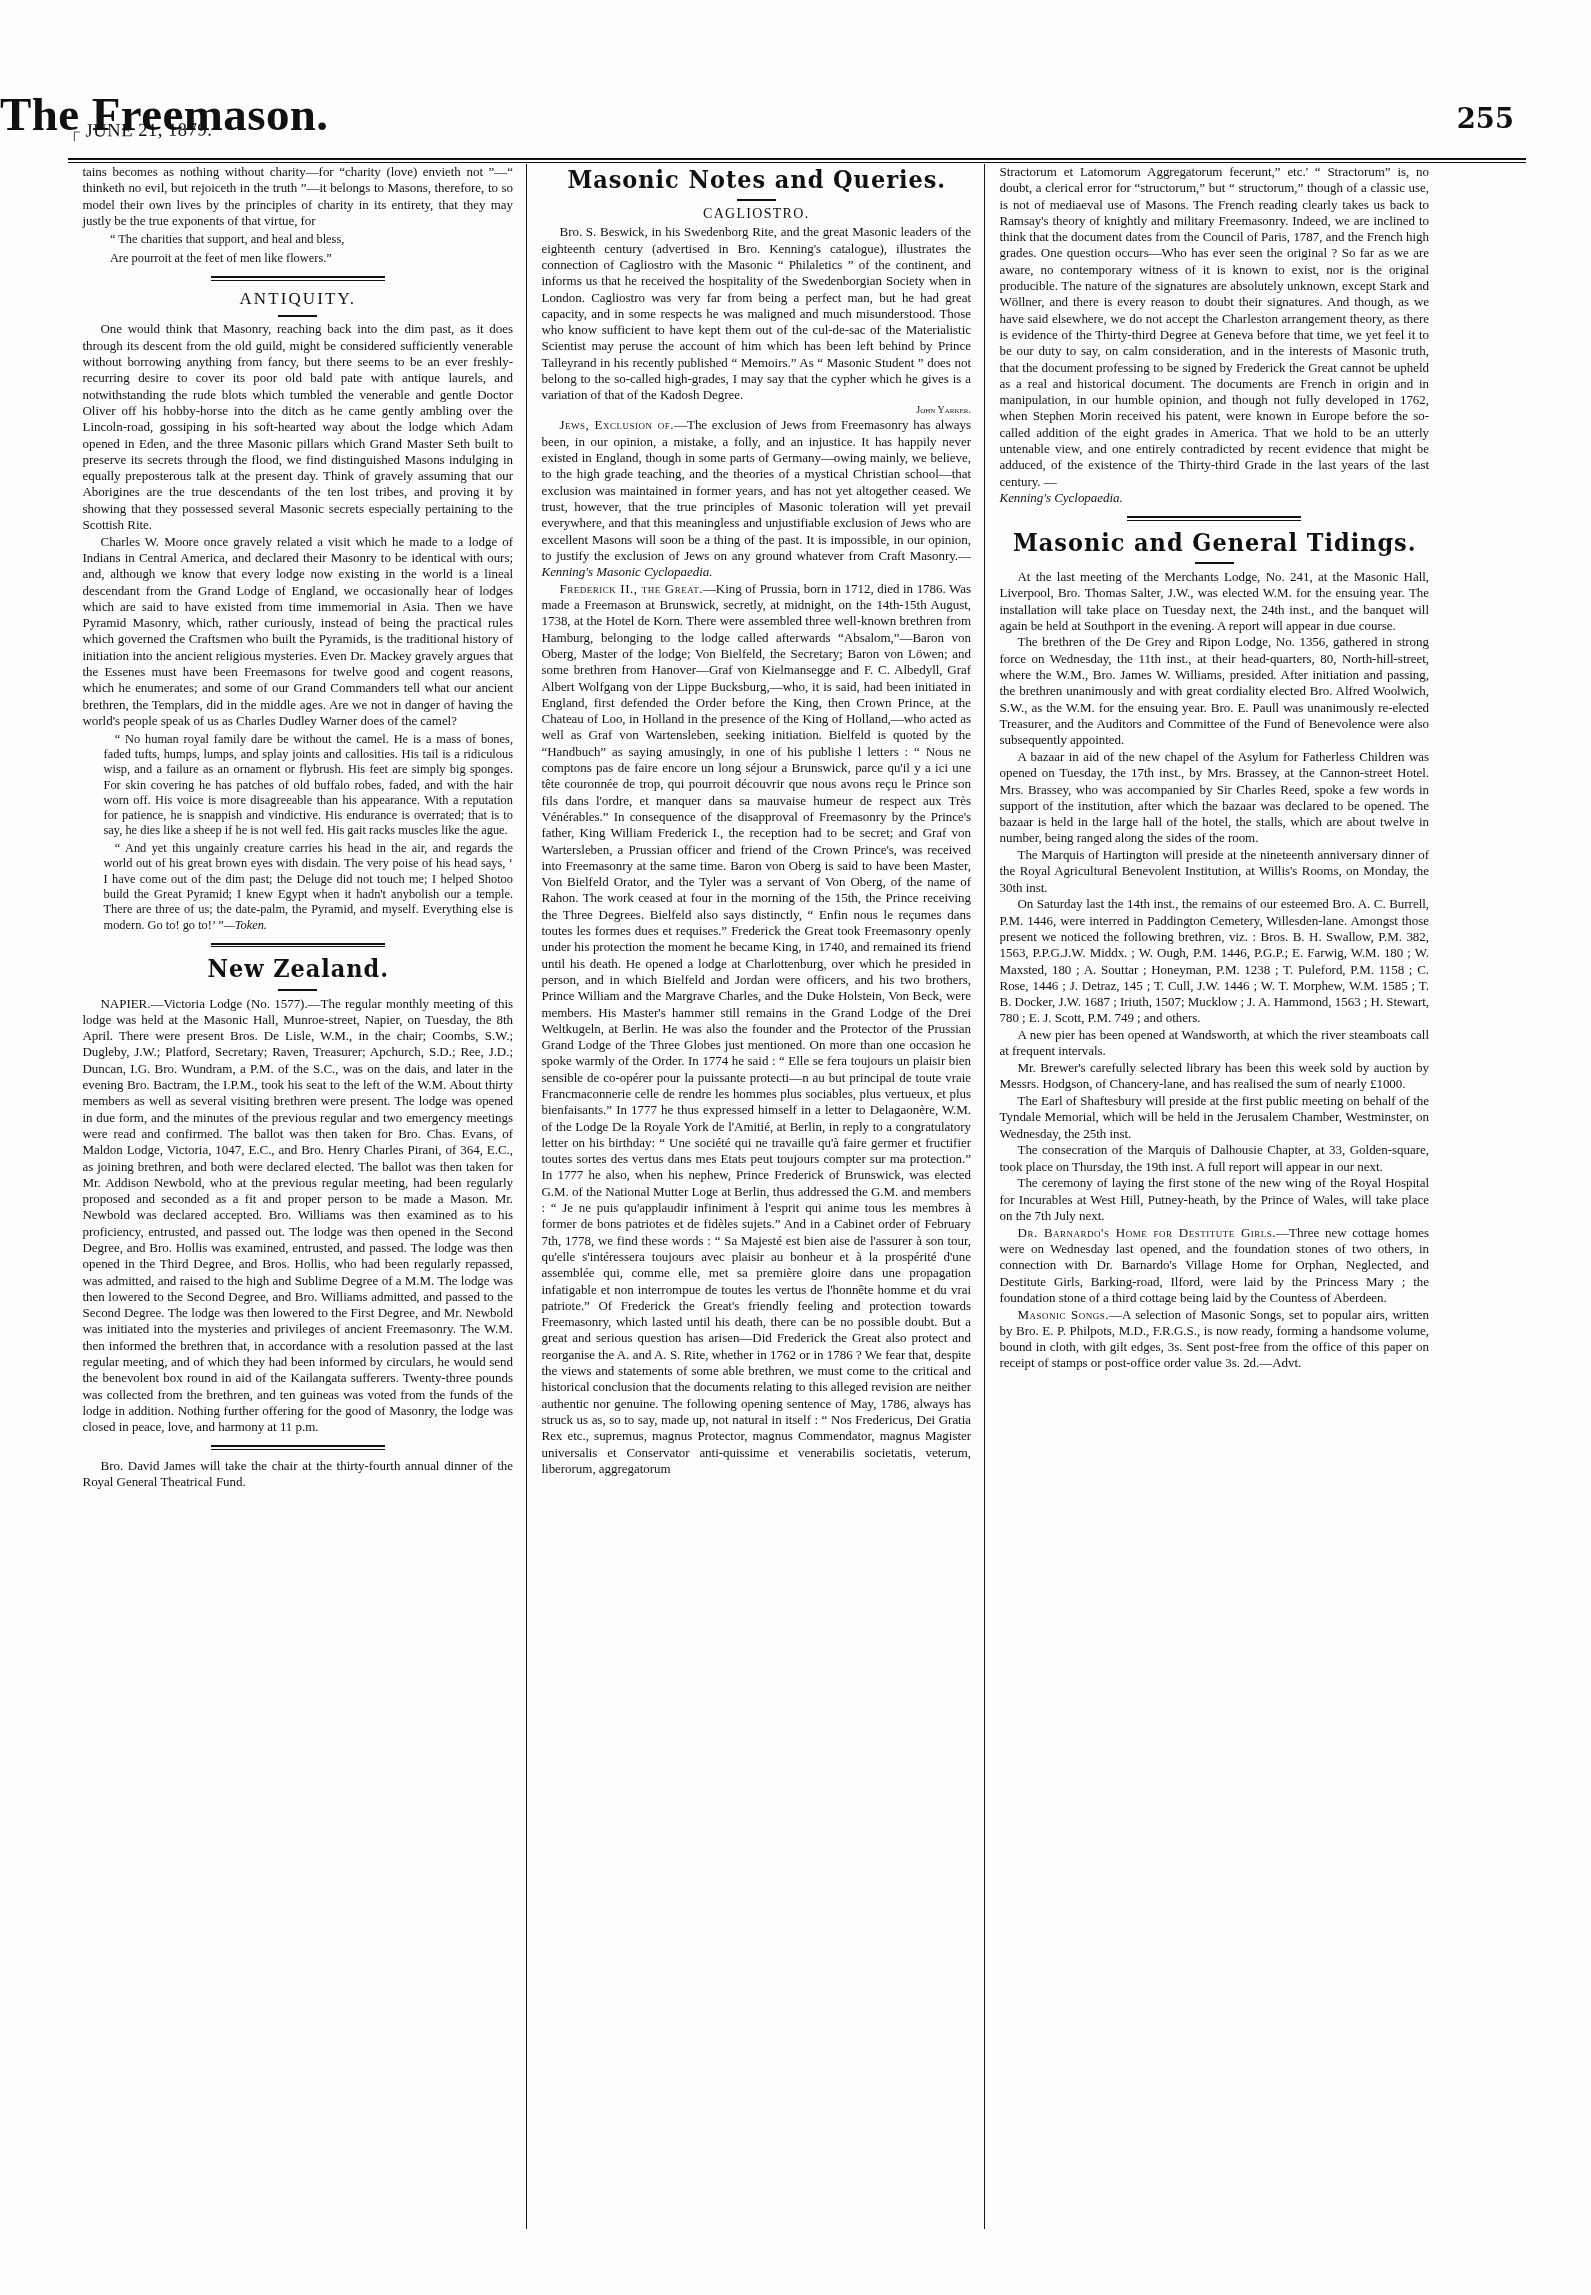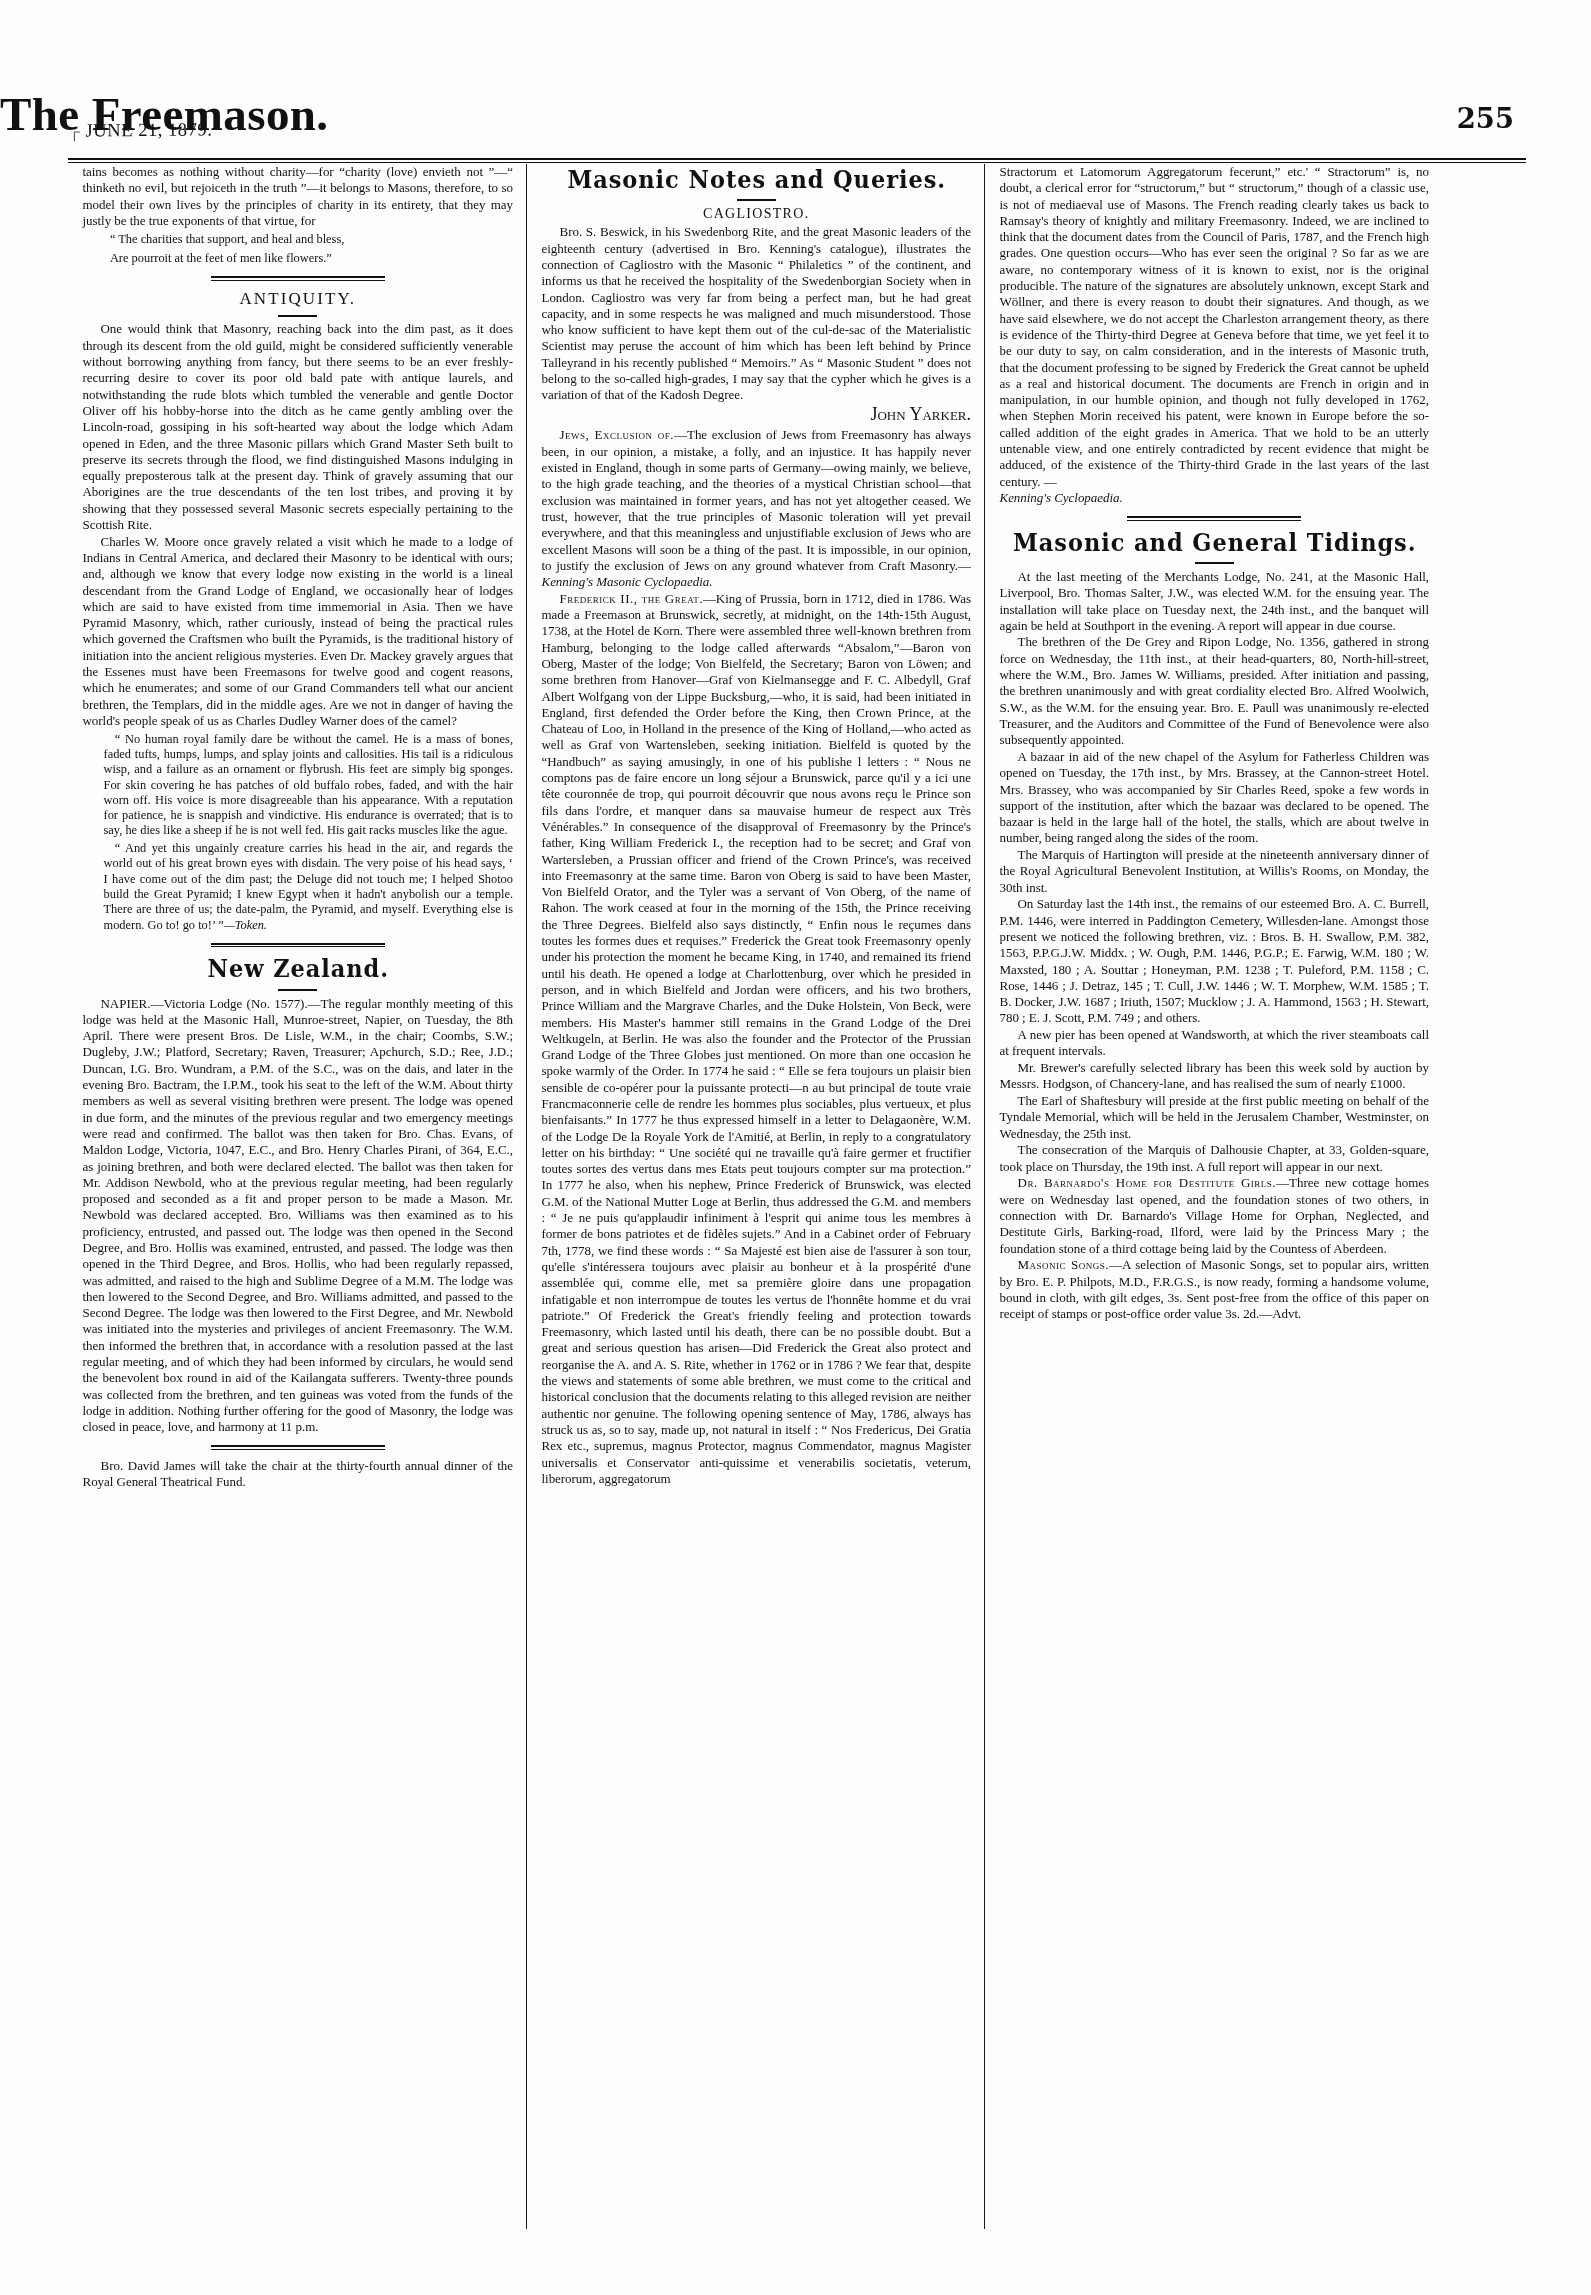--- a/index.html
+++ b/index.html
@@ -105,21 +105,21 @@
     margin: 2.4px 0 2.4px 21px;
     text-indent: 11.3px;
   }
   .verse {
     font-size: 12.4px;
     line-height: 15.6px;
     margin: 3.2px 0 3.2px 27.4px;
     text-indent: 0;
   }
   .sig-right {
-    font-size: 18px;
+    font-size: 10px;
     text-align: right;
     font-variant: small-caps;
     margin: 0 0 2.4px 0;
   }
   .italic { font-style: italic; }
 
   
   .sec-rule {
     width: 174px;
     margin: 9.7px auto 8px auto;
@@ -226,20 +226,21 @@
 
       <p class="para indent">At the last meeting of the Merchants Lodge, No. 241, at the Masonic Hall, Liverpool, Bro. Thomas Salter, J.W., was elected W.M. for the ensuing year. The installation will take place on Tuesday next, the 24th inst., and the banquet will again be held at Southport in the evening. A report will appear in due course.</p>
       <p class="para indent">The brethren of the De Grey and Ripon Lodge, No. 1356, gathered in strong force on Wednesday, the 11th inst., at their head-quarters, 80, North-hill-street, where the W.M., Bro. James W. Williams, presided. After initiation and passing, the brethren unanimously and with great cordiality elected Bro. Alfred Woolwich, S.W., as the W.M. for the ensuing year. Bro. E. Paull was unanimously re-elected Treasurer, and the Auditors and Committee of the Fund of Benevolence were also subsequently appointed.</p>
       <p class="para indent">A bazaar in aid of the new chapel of the Asylum for Fatherless Children was opened on Tuesday, the 17th inst., by Mrs. Brassey, at the Cannon-street Hotel. Mrs. Brassey, who was accompanied by Sir Charles Reed, spoke a few words in support of the institution, after which the bazaar was declared to be opened. The bazaar is held in the large hall of the hotel, the stalls, which are about twelve in number, being ranged along the sides of the room.</p>
       <p class="para indent">The Marquis of Hartington will preside at the nineteenth anniversary dinner of the Royal Agricultural Benevolent Institution, at Willis's Rooms, on Monday, the 30th inst.</p>
       <p class="para indent">On Saturday last the 14th inst., the remains of our esteemed Bro. A. C. Burrell, P.M. 1446, were interred in Paddington Cemetery, Willesden-lane. Amongst those present we noticed the following brethren, viz. : Bros. B. H. Swallow, P.M. 382, 1563, P.P.G.J.W. Middx. ; W. Ough, P.M. 1446, P.G.P.; E. Farwig, W.M. 180 ; W. Maxsted, 180 ; A. Souttar ; Honeyman, P.M. 1238 ; T. Puleford, P.M. 1158 ; C. Rose, 1446 ; J. Detraz, 145 ; T. Cull, J.W. 1446 ; W. T. Morphew, W.M. 1585 ; T. B. Docker, J.W. 1687 ; Iriuth, 1507; Mucklow ; J. A. Hammond, 1563 ; H. Stewart, 780 ; E. J. Scott, P.M. 749 ; and others.</p>
       <p class="para indent">A new pier has been opened at Wandsworth, at which the river steamboats call at frequent intervals.</p>
       <p class="para indent">Mr. Brewer's carefully selected library has been this week sold by auction by Messrs. Hodgson, of Chancery-lane, and has realised the sum of nearly £1000.</p>
       <p class="para indent">The Earl of Shaftesbury will preside at the first public meeting on behalf of the Tyndale Memorial, which will be held in the Jerusalem Chamber, Westminster, on Wednesday, the 25th inst.</p>
       <p class="para indent">The consecration of the Marquis of Dalhousie Chapter, at 33, Golden-square, took place on Thursday, the 19th inst. A full report will appear in our next.</p>
+      <p class="para indent">The ceremony of laying the first stone of the new wing of the Royal Hospital for Incurables at West Hill, Putney-heath, by the Prince of Wales, will take place on the 7th July next.</p>
 
       <p class="para indent"><span class="topic">Dr. Barnardo's Home for Destitute Girls.</span><span>—Three new cottage homes were on Wednesday last opened, and the foundation stones of two others, in connection with Dr. Barnardo's Village Home for Orphan, Neglected, and Destitute Girls, Barking-road, Ilford, were laid by the Princess Mary ; the foundation stone of a third cottage being laid by the Countess of Aberdeen.</span></p>
 
       <p class="para indent"><span class="topic">Masonic Songs.</span><span>—A selection of Masonic Songs, set to popular airs, written by Bro. E. P. Philpots, M.D., F.R.G.S., is now ready, forming a handsome volume, bound in cloth, with gilt edges, 3s. Sent post-free from the office of this paper on receipt of stamps or post-office order value 3s. 2d.—Advt.</span></p>
 
     </div>
 
   </div>
 </div>
 

